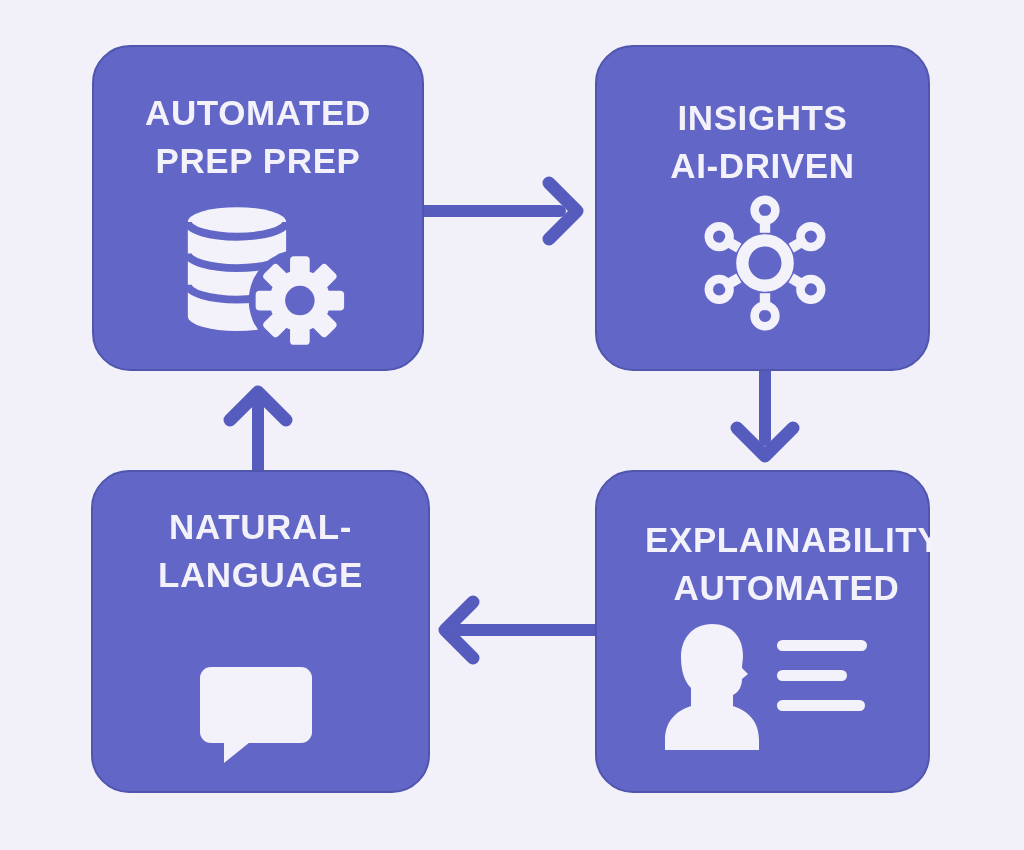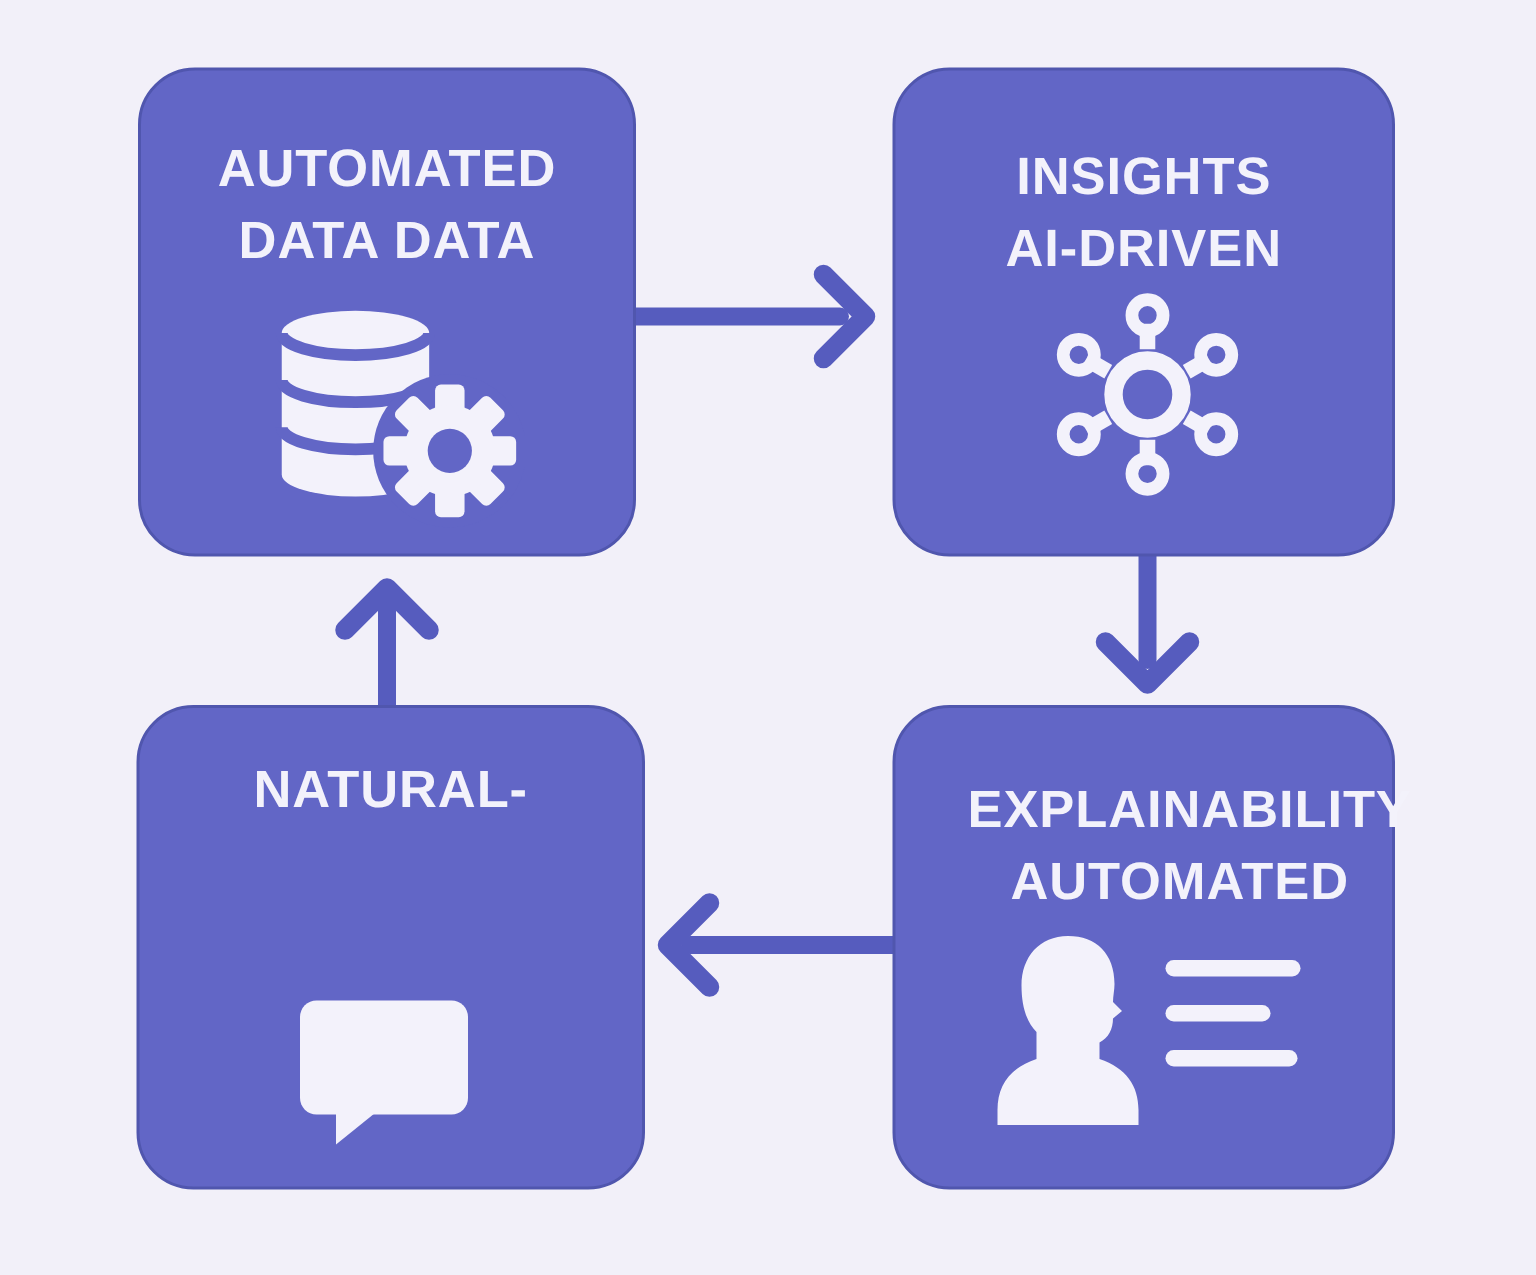--- a/index.html
+++ b/index.html
@@ -67,21 +67,21 @@
     </g>
     <g>
       <path d="M258,470 V407"></path>
       <path d="M230,420 L258,392 L286,420" stroke-width="13"></path>
     </g>
   </svg>
 
   <div class="node node-tl">
     <div class="node-title">
       <div>AUTOMATED</div>
-      <div>DATA DATA</div>
+      <div>PREP PREP</div>
     </div>
     <svg class="icon icon-db" width="172" height="153" viewBox="0 0 175 155">
       <path d="M10,22 a50,15 0 0 1 100,0 v96 a50,15 0 0 1 -100,0 z" fill="var(--ink)"></path>
       <path d="M10,22 a50,15 0 0 0 100,0" fill="none" stroke="var(--box)" stroke-width="8"></path>
       <path d="M10,54 a50,15 0 0 0 100,0" fill="none" stroke="var(--box)" stroke-width="8"></path>
       <path d="M10,86 a50,15 0 0 0 100,0" fill="none" stroke="var(--box)" stroke-width="8"></path>
       <circle cx="124" cy="102" r="52" fill="var(--box)"></circle>
       <g fill="var(--ink)">
         <g transform="translate(124,102)">
           <rect x="-10" y="-45" width="20" height="22" rx="4"></rect>
@@ -134,20 +134,21 @@
       <path d="M57,6 C38,6 26,20 26,39 C26,52 29,63 36,70 L36,88 C18,94 10,106 10,122 L10,132 L104,132 L104,122 C104,106 96,94 78,88 L78,77 C84,74 87,68 87,61 L93,56 L87,50 C87,46 88,42 88,38 C88,18 76,6 57,6 Z"></path>
       <rect x="122" y="22" width="90" height="11" rx="5.5"></rect>
       <rect x="122" y="52" width="70" height="11" rx="5.5"></rect>
       <rect x="122" y="82" width="88" height="11" rx="5.5"></rect>
     </svg>
   </div>
 
   <div class="node node-bl">
     <div class="node-title">
       <div>NATURAL-</div>
+      <div>LANGUAGE</div>
     </div>
     <svg class="icon icon-bubble" width="114" height="102" viewBox="0 0 114 102" fill="var(--ink)">
       <rect x="1" y="1" width="112" height="76" rx="11"></rect>
       <path d="M25,72 L25,97 L56,72 Z"></path>
     </svg>
   </div>
 
 </div>
 
 </body></html>

